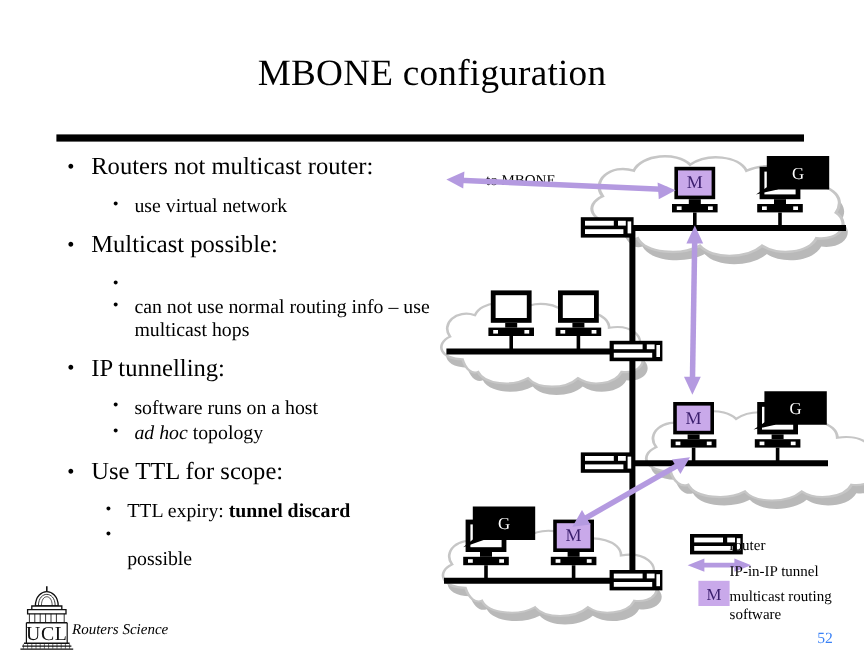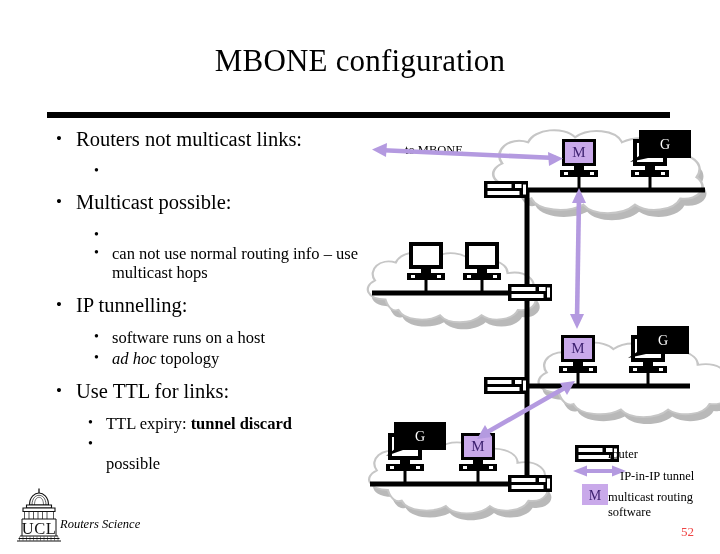--- a/index.html
+++ b/index.html
@@ -43,56 +43,57 @@
   .it{font-style:italic;}
   .bd{font-weight:bold;}
 
   
   #ucl-logo{position:absolute;left:13px;top:486px;width:52px;height:58px;}
   #footer-dept{
     position:absolute;left:60px;top:517px;font-size:12.5px;font-style:italic;
     font-family:"Liberation Serif","DejaVu Serif",serif;
   }
   #page-num{
-    position:absolute;left:681px;top:524px;font-size:13px;color:#ef4444;
+    position:absolute;left:681px;top:524px;font-size:13px;color:#3b82f6;
   }
 
   
   #diagram{position:absolute;left:360px;top:118px;width:360px;height:424px;}
   #diagram svg{display:block;}
 
   .dg-label{
     position:absolute;font-size:12.5px;white-space:nowrap;
     font-family:"Liberation Serif","DejaVu Serif",serif;
   }
   #label-to-mbone{left:405px;top:143px;}
   .legend-row{font-size:12.5px;line-height:1.22;white-space:nowrap;}
   #legend-router{position:absolute;left:608px;top:447px;text-align:center;}
-  #legend-tunnel{position:absolute;left:608px;top:469px;margin-left:12px;}
+  #legend-tunnel{position:absolute;left:608px;top:469px;}
   #legend-mcast{position:absolute;left:608px;top:490px;}
 </style>
 </head>
 <body>
 
 <div class="slide">
 
   <div id="slide-title">MBONE configuration</div>
   <div id="title-rule"></div>
 
   <div id="body-text">
 
     <div class="lvl1">
       <span class="bull">•</span>
-      <span class="txt">Routers not multicast links:</span>
+      <span class="txt">Routers not multicast router:</span>
     </div>
 
     <div class="gap-a"></div>
 
     <div class="lvl2">
       <span class="bull">•</span>
+      <span class="txt">use virtual network</span>
     </div>
 
     <div class="gap-b"></div>
 
     <div class="lvl1">
       <span class="bull">•</span>
       <span class="txt">Multicast possible:</span>
     </div>
 
     <div class="gap-a"></div>
@@ -122,21 +123,21 @@
 
     <div class="lvl2">
       <span class="bull">•</span>
       <span class="txt"><span class="it">ad hoc</span><span> topology</span></span>
     </div>
 
     <div class="gap-d"></div>
 
     <div class="lvl1">
       <span class="bull">•</span>
-      <span class="txt">Use TTL for links:</span>
+      <span class="txt">Use TTL for scope:</span>
     </div>
 
     <div class="gap-a"></div>
 
     <div class="lvl2 ctr">
       <span class="bull">•</span>
       <span class="txt"><span>TTL expiry: </span><span class="bd">tunnel discard</span></span>
     </div>
 
     <div class="lvl2 ctr">

